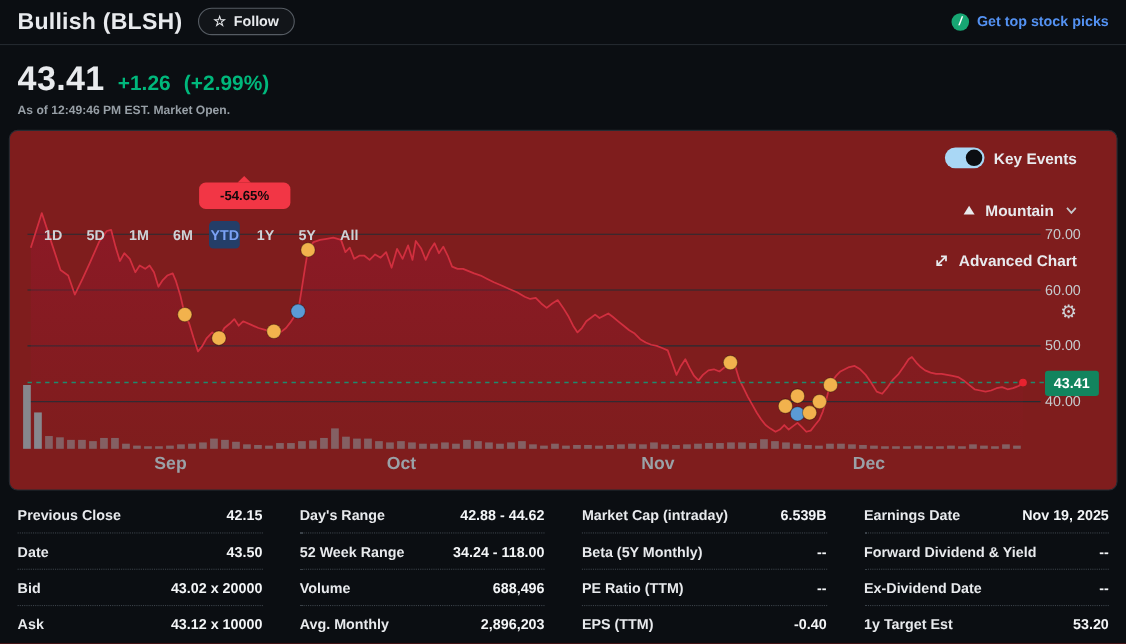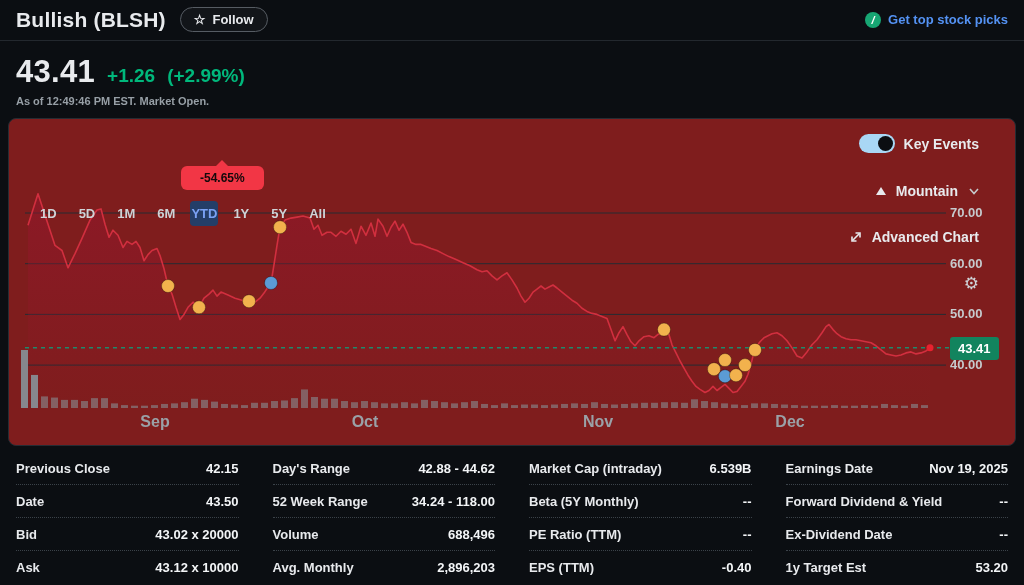--- a/index.html
+++ b/index.html
@@ -78,21 +78,21 @@
     padding:5px 19px; border-radius:6px;
   }
   .range-badge:before {
     content:""; position:absolute; top:-6px; left:50%; margin-left:-6px;
     border-left:6px solid transparent; border-right:6px solid transparent;
     border-bottom:6px solid #f23645;
   }
   .chart-svg { position:absolute; inset:0; z-index:1; }
   .ylab {
     position:absolute; left:941px; z-index:2;
-    color:#c6cacd; font-size:13px; font-weight:700;
+    color:#c6cacd; font-size:13px; font-weight:400;
   }
   .xlab {
     position:absolute; z-index:2; transform:translateX(-50%);
     color:#9aa1a7; font-size:16px; font-weight:700;
   }
   .price-tag {
     position:absolute; left:941px; z-index:5;
     background:#12845e; color:#fff;
     font-size:13px; font-weight:700;
     padding:4px 8px; border-radius:3px;

